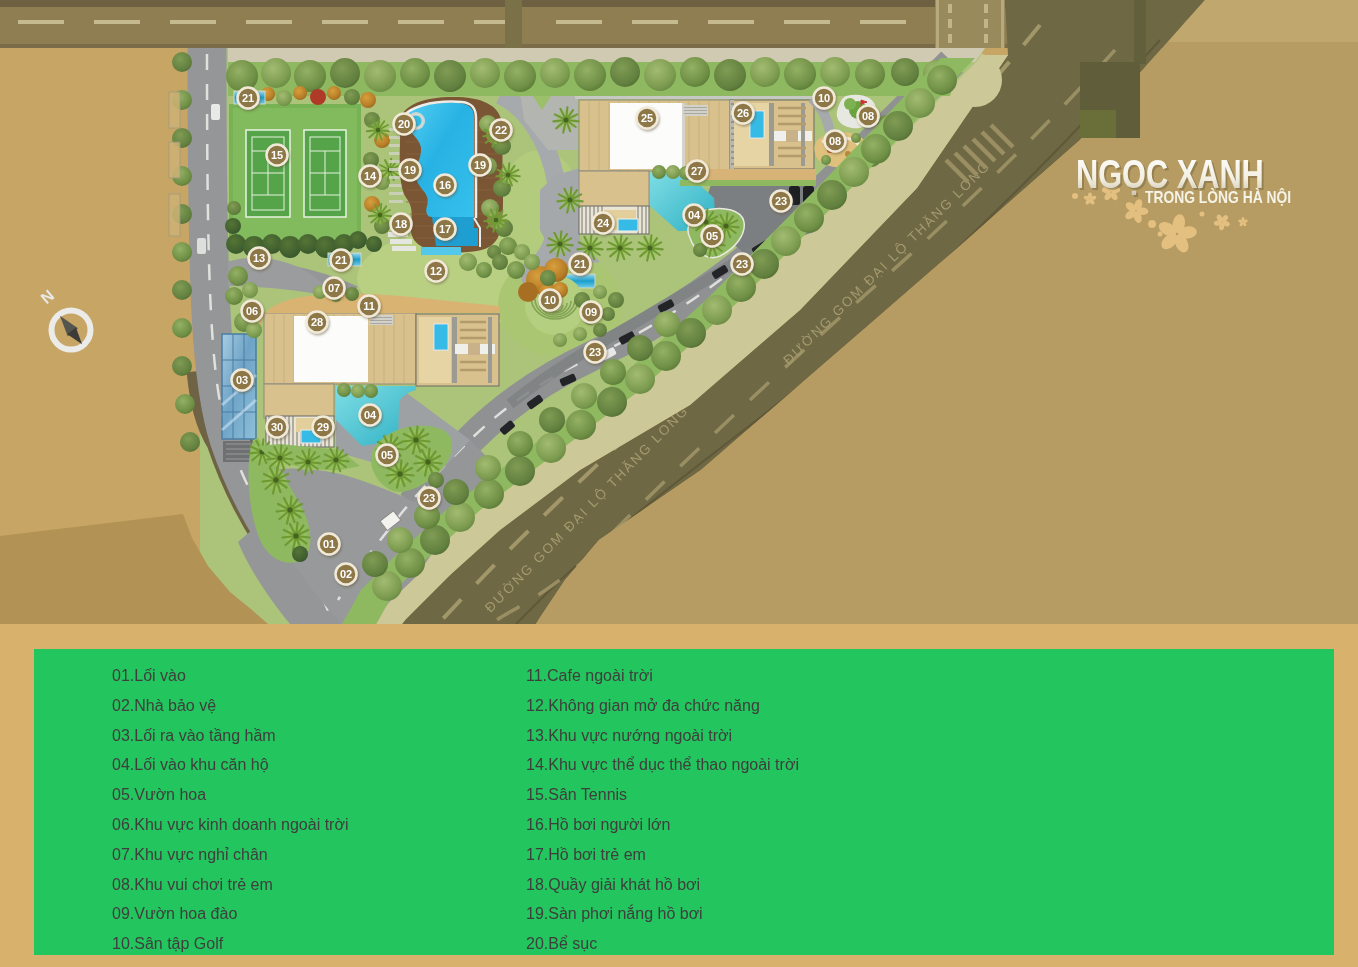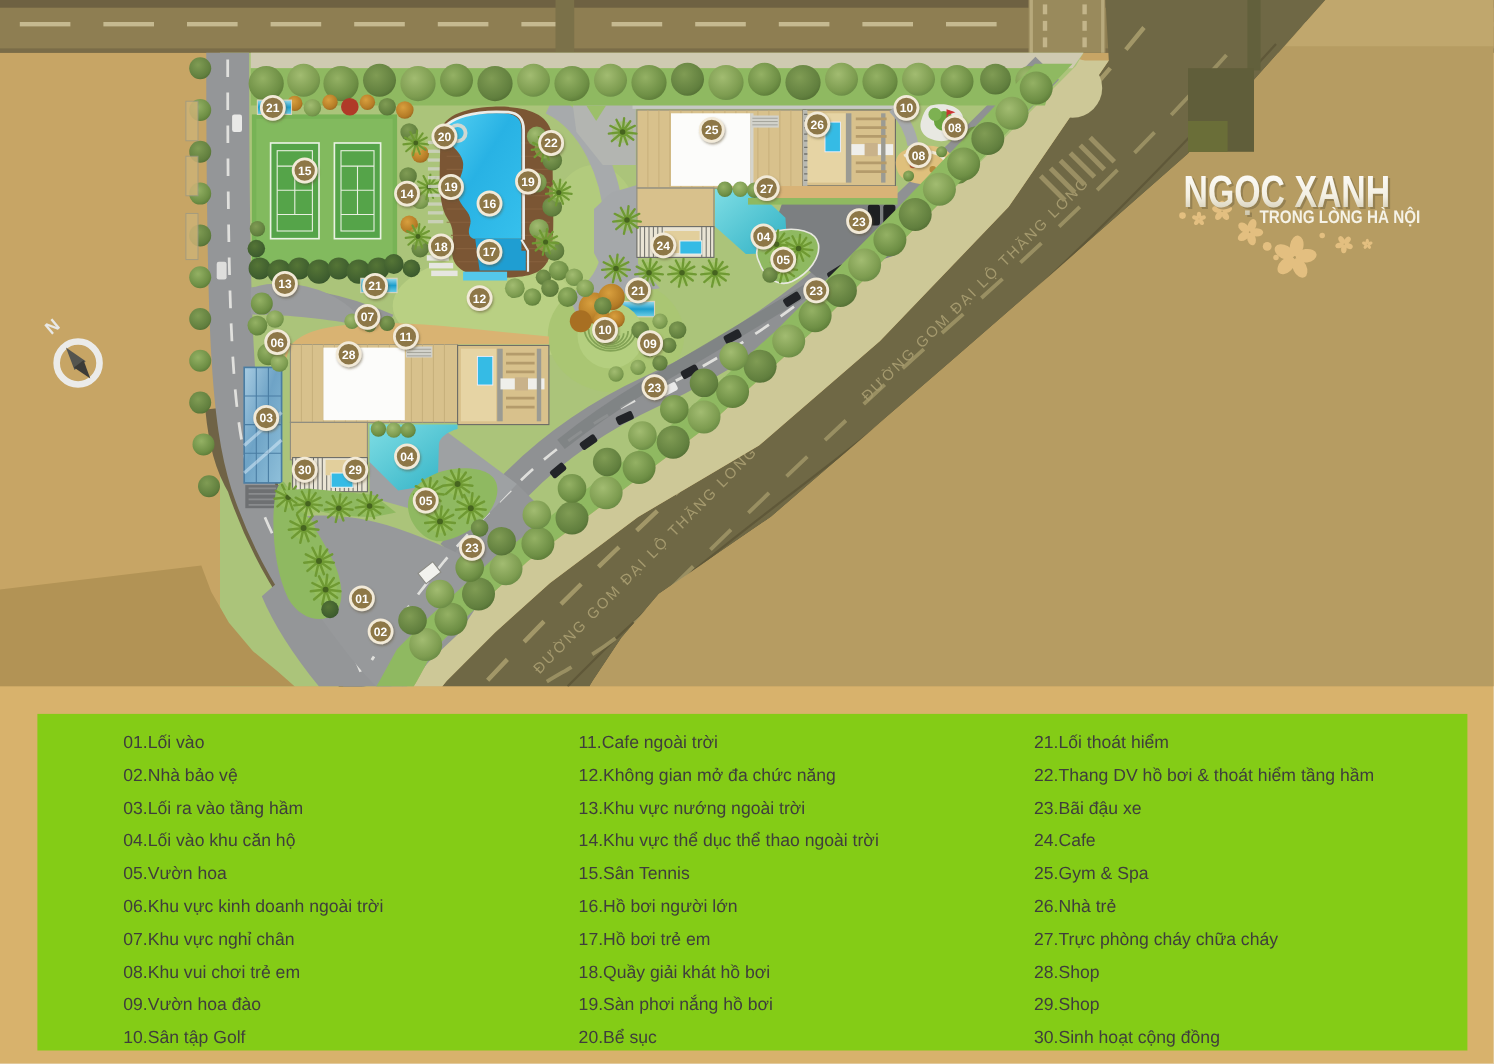--- a/index.html
+++ b/index.html
@@ -1,19 +1,19 @@
 <!DOCTYPE html>
 <html><head>
 <meta charset="utf-8">
 <style>
 html,body{margin:0;padding:0;}
 body{width:1358px;height:967px;overflow:hidden;font-family:"Liberation Sans",sans-serif;}
 #page{position:relative;width:1358px;height:967px;background:#d8b26c;}
 #map{position:absolute;left:0;top:0;}
-#legend{position:absolute;left:34px;top:649px;width:1300px;height:306px;background:#84cc16;}
+#legend{position:absolute;left:34px;top:649px;width:1300px;height:306px;background:#22c55e;}
 .col{position:absolute;top:12px;font-size:16px;line-height:29.8px;color:#3f3e3c;white-space:nowrap;}
 #c1{left:78px;}
 #c2{left:492px;}
 #c3{left:906px;}
 </style>
 </head>
 <body>
 <div id="page">
 
 <svg id="map" width="1358" height="624" viewBox="0 0 1358 624">
@@ -881,15 +881,14 @@
         <text x="0" y="0" font-size="16.5" font-weight="bold" fill="#f5f2e6">TRONG LÒNG HÀ NỘI</text>
       </g>
 </svg>
 
 <div id="legend">
 
 <div class="col" id="c1">01.Lối vào<br>02.Nhà bảo vệ<br>03.Lối ra vào tầng hầm<br>04.Lối vào khu căn hộ<br>05.Vườn hoa<br>06.Khu vực kinh doanh ngoài trời<br>07.Khu vực nghỉ chân<br>08.Khu vui chơi trẻ em<br>09.Vườn hoa đào<br>10.Sân tập Golf</div>
 
 <div class="col" id="c2">11.Cafe ngoài trời<br>12.Không gian mở đa chức năng<br>13.Khu vực nướng ngoài trời<br>14.Khu vực thể dục thể thao ngoài trời<br>15.Sân Tennis<br>16.Hồ bơi người lớn<br>17.Hồ bơi trẻ em<br>18.Quầy giải khát hồ bơi<br>19.Sàn phơi nắng hồ bơi<br>20.Bể sục</div>
 
-<div class="col" id="c3">21.Lối thoát hiểm<br>22.Thang DV hồ bơi &amp; thoát hiểm tầng hầm<br>23.Bãi đậu xe<br>24.Cafe<br>25.Gym &amp; Spa<br>26.Nhà trẻ<br>27.Trực phòng cháy chữa cháy<br>28.Shop<br>29.Shop<br>30.Sinh hoạt cộng đồng</div>
 </div>
 </div>
 
 </body></html>

